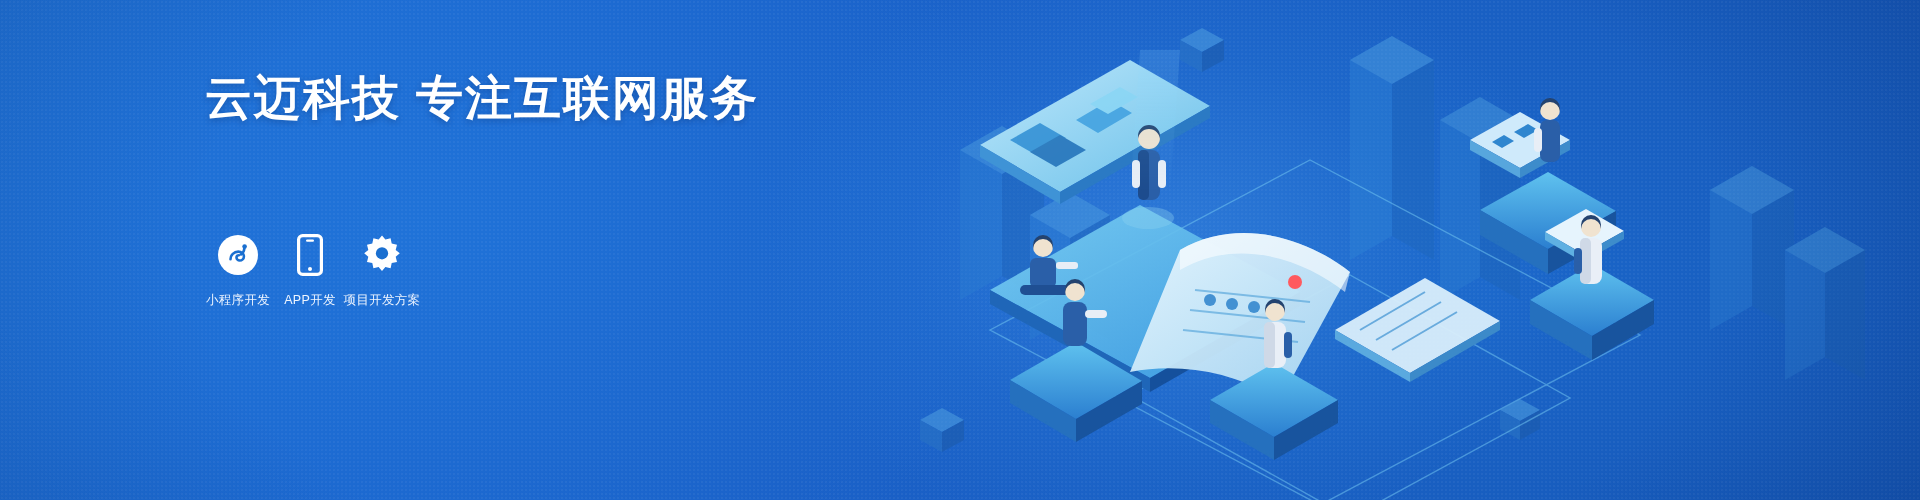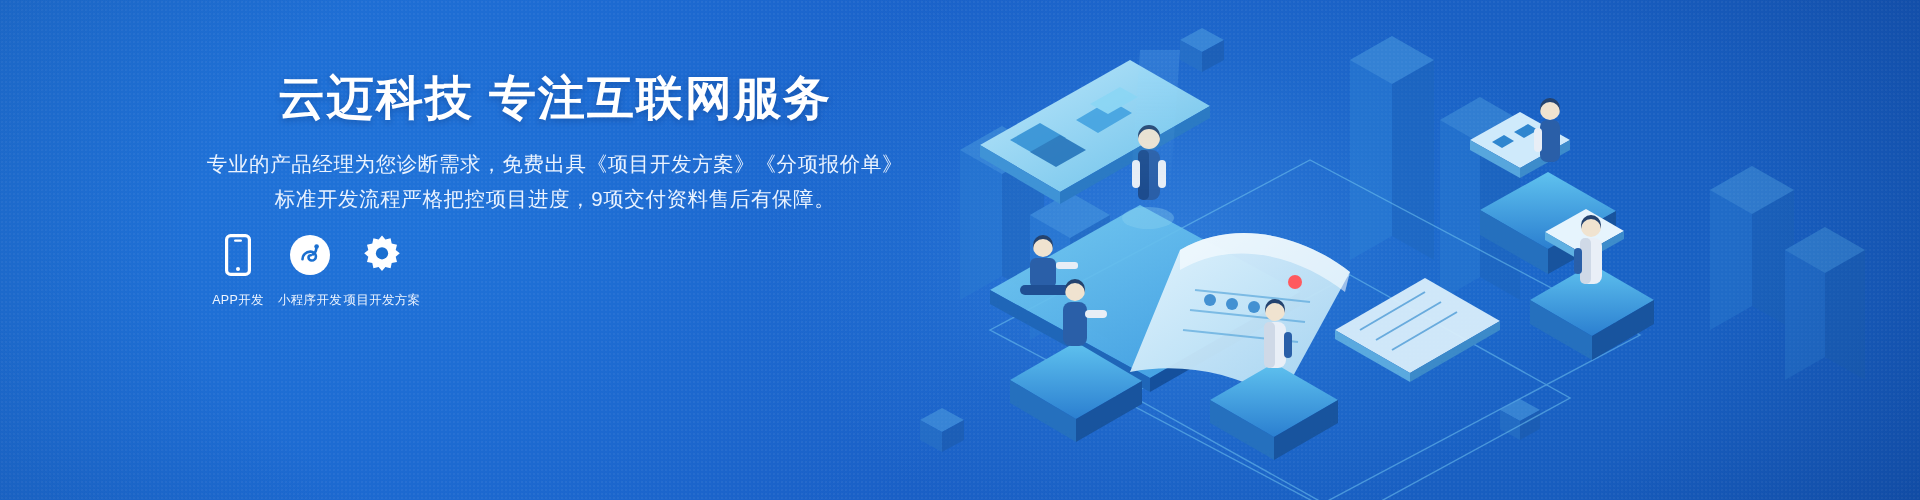--- a/index.html
+++ b/index.html
@@ -10,21 +10,20 @@
   }
 
   .banner{
     position:relative;
     width:1920px; height:500px;
     overflow:hidden;
     background:
       radial-gradient(ellipse 900px 600px at 22% 45%, rgba(35,125,225,0.55) 0%, rgba(25,100,205,0.0) 70%),
       radial-gradient(ellipse 1100px 700px at 78% 55%, rgba(28,108,208,0.75) 0%, rgba(18,78,175,0.0) 72%),
       linear-gradient(120deg, #1f6fd4 0%, #1b65cd 28%, #1a5fc6 52%, #1656b8 74%, #114aa6 100%);
-    text-align: center;
   }
 
   
   .texture{
     position:absolute; inset:0;
     background-image:
       radial-gradient(rgba(255,255,255,0.045) 1px, transparent 1px);
     background-size:4px 4px;
     pointer-events:none;
   }
@@ -327,51 +326,47 @@
       <g opacity="0.30">
         <polygon points="250,205 290,205 300,60 260,60" fill="url(#glowG)" transform="translate(0,-10)"></polygon>
       </g>
     </svg>
   </div>
 
   <div class="vignette"></div>
 
   <div class="copy">
     <div class="title">云迈科技 专注互联网服务</div>
-    <div class="subtitle">
-      <div>专业的产品经理为您诊断需求，免费出具《项目开发方案》《分项报价单》</div>
-      <div>标准开发流程严格把控项目进度，9项交付资料售后有保障。</div>
-    </div>
   </div>
 
   <div class="services">
-
-    <div class="service">
-      <div class="svc-icon">
-        <svg width="26" height="42" viewBox="0 0 26 42" fill="none">
-          <rect x="1.6" y="1.6" width="22.8" height="38.8" rx="4" stroke="#ffffff" stroke-width="3.2"></rect>
-          <rect x="9" y="5.4" width="8" height="2.4" rx="1.2" fill="#ffffff"></rect>
-          <circle cx="13" cy="35" r="2" fill="#ffffff"></circle>
-        </svg>
-      </div>
-      <div class="svc-label">APP开发</div>
-    </div>
 
     <div class="service">
       <div class="svc-icon">
         <svg width="42" height="42" viewBox="0 0 42 42">
           <circle cx="21" cy="21" r="20" fill="#ffffff"></circle>
           <path d="M13.5 25.2c0-4.2 3.5-7.6 7.8-7.6 3.1 0 5.6 2.1 5.6 4.8 0 2.3-1.9 4.1-4.2 4.1-1.8 0-3.2-1.3-3.2-2.9 0-1.3 1-2.3 2.3-2.3" stroke="#1a6fd0" stroke-width="2.6" fill="none" stroke-linecap="round"></path>
           <path d="M27.4 13.3c0 3.6-1.4 6-3.6 7.2" stroke="#1a6fd0" stroke-width="2.6" fill="none" stroke-linecap="round"></path>
           <circle cx="27.6" cy="12.6" r="2.3" fill="#1a6fd0"></circle>
         </svg>
       </div>
       <div class="svc-label">小程序开发</div>
     </div>
 
+    <div class="service">
+      <div class="svc-icon">
+        <svg width="26" height="42" viewBox="0 0 26 42" fill="none">
+          <rect x="1.6" y="1.6" width="22.8" height="38.8" rx="4" stroke="#ffffff" stroke-width="3.2"></rect>
+          <rect x="9" y="5.4" width="8" height="2.4" rx="1.2" fill="#ffffff"></rect>
+          <circle cx="13" cy="35" r="2" fill="#ffffff"></circle>
+        </svg>
+      </div>
+      <div class="svc-label">APP开发</div>
+    </div>
+
 
 
     <div class="service">
       <div class="svc-icon">
         <svg width="42" height="42" viewBox="0 0 42 42">
           <path d="M21 1.5l3.4 4.1 5.2-1.3 1.1 5.3 5.3 1.1-1.3 5.2 4.1 3.4-4.1 3.4 1.3 5.2-5.3 1.1-1.1 5.3-5.2-1.3L21 37.1l-3.4-4.1-5.2 1.3-1.1-5.3-5.3-1.1 1.3-5.2L3.2 19.3l4.1-3.4-1.3-5.2 5.3-1.1 1.1-5.3 5.2 1.3z" fill="#ffffff"></path>
           <circle cx="21" cy="19.3" r="6.1" fill="#1a6fd0"></circle>
         </svg>
       </div>
       <div class="svc-label">项目开发方案</div>

